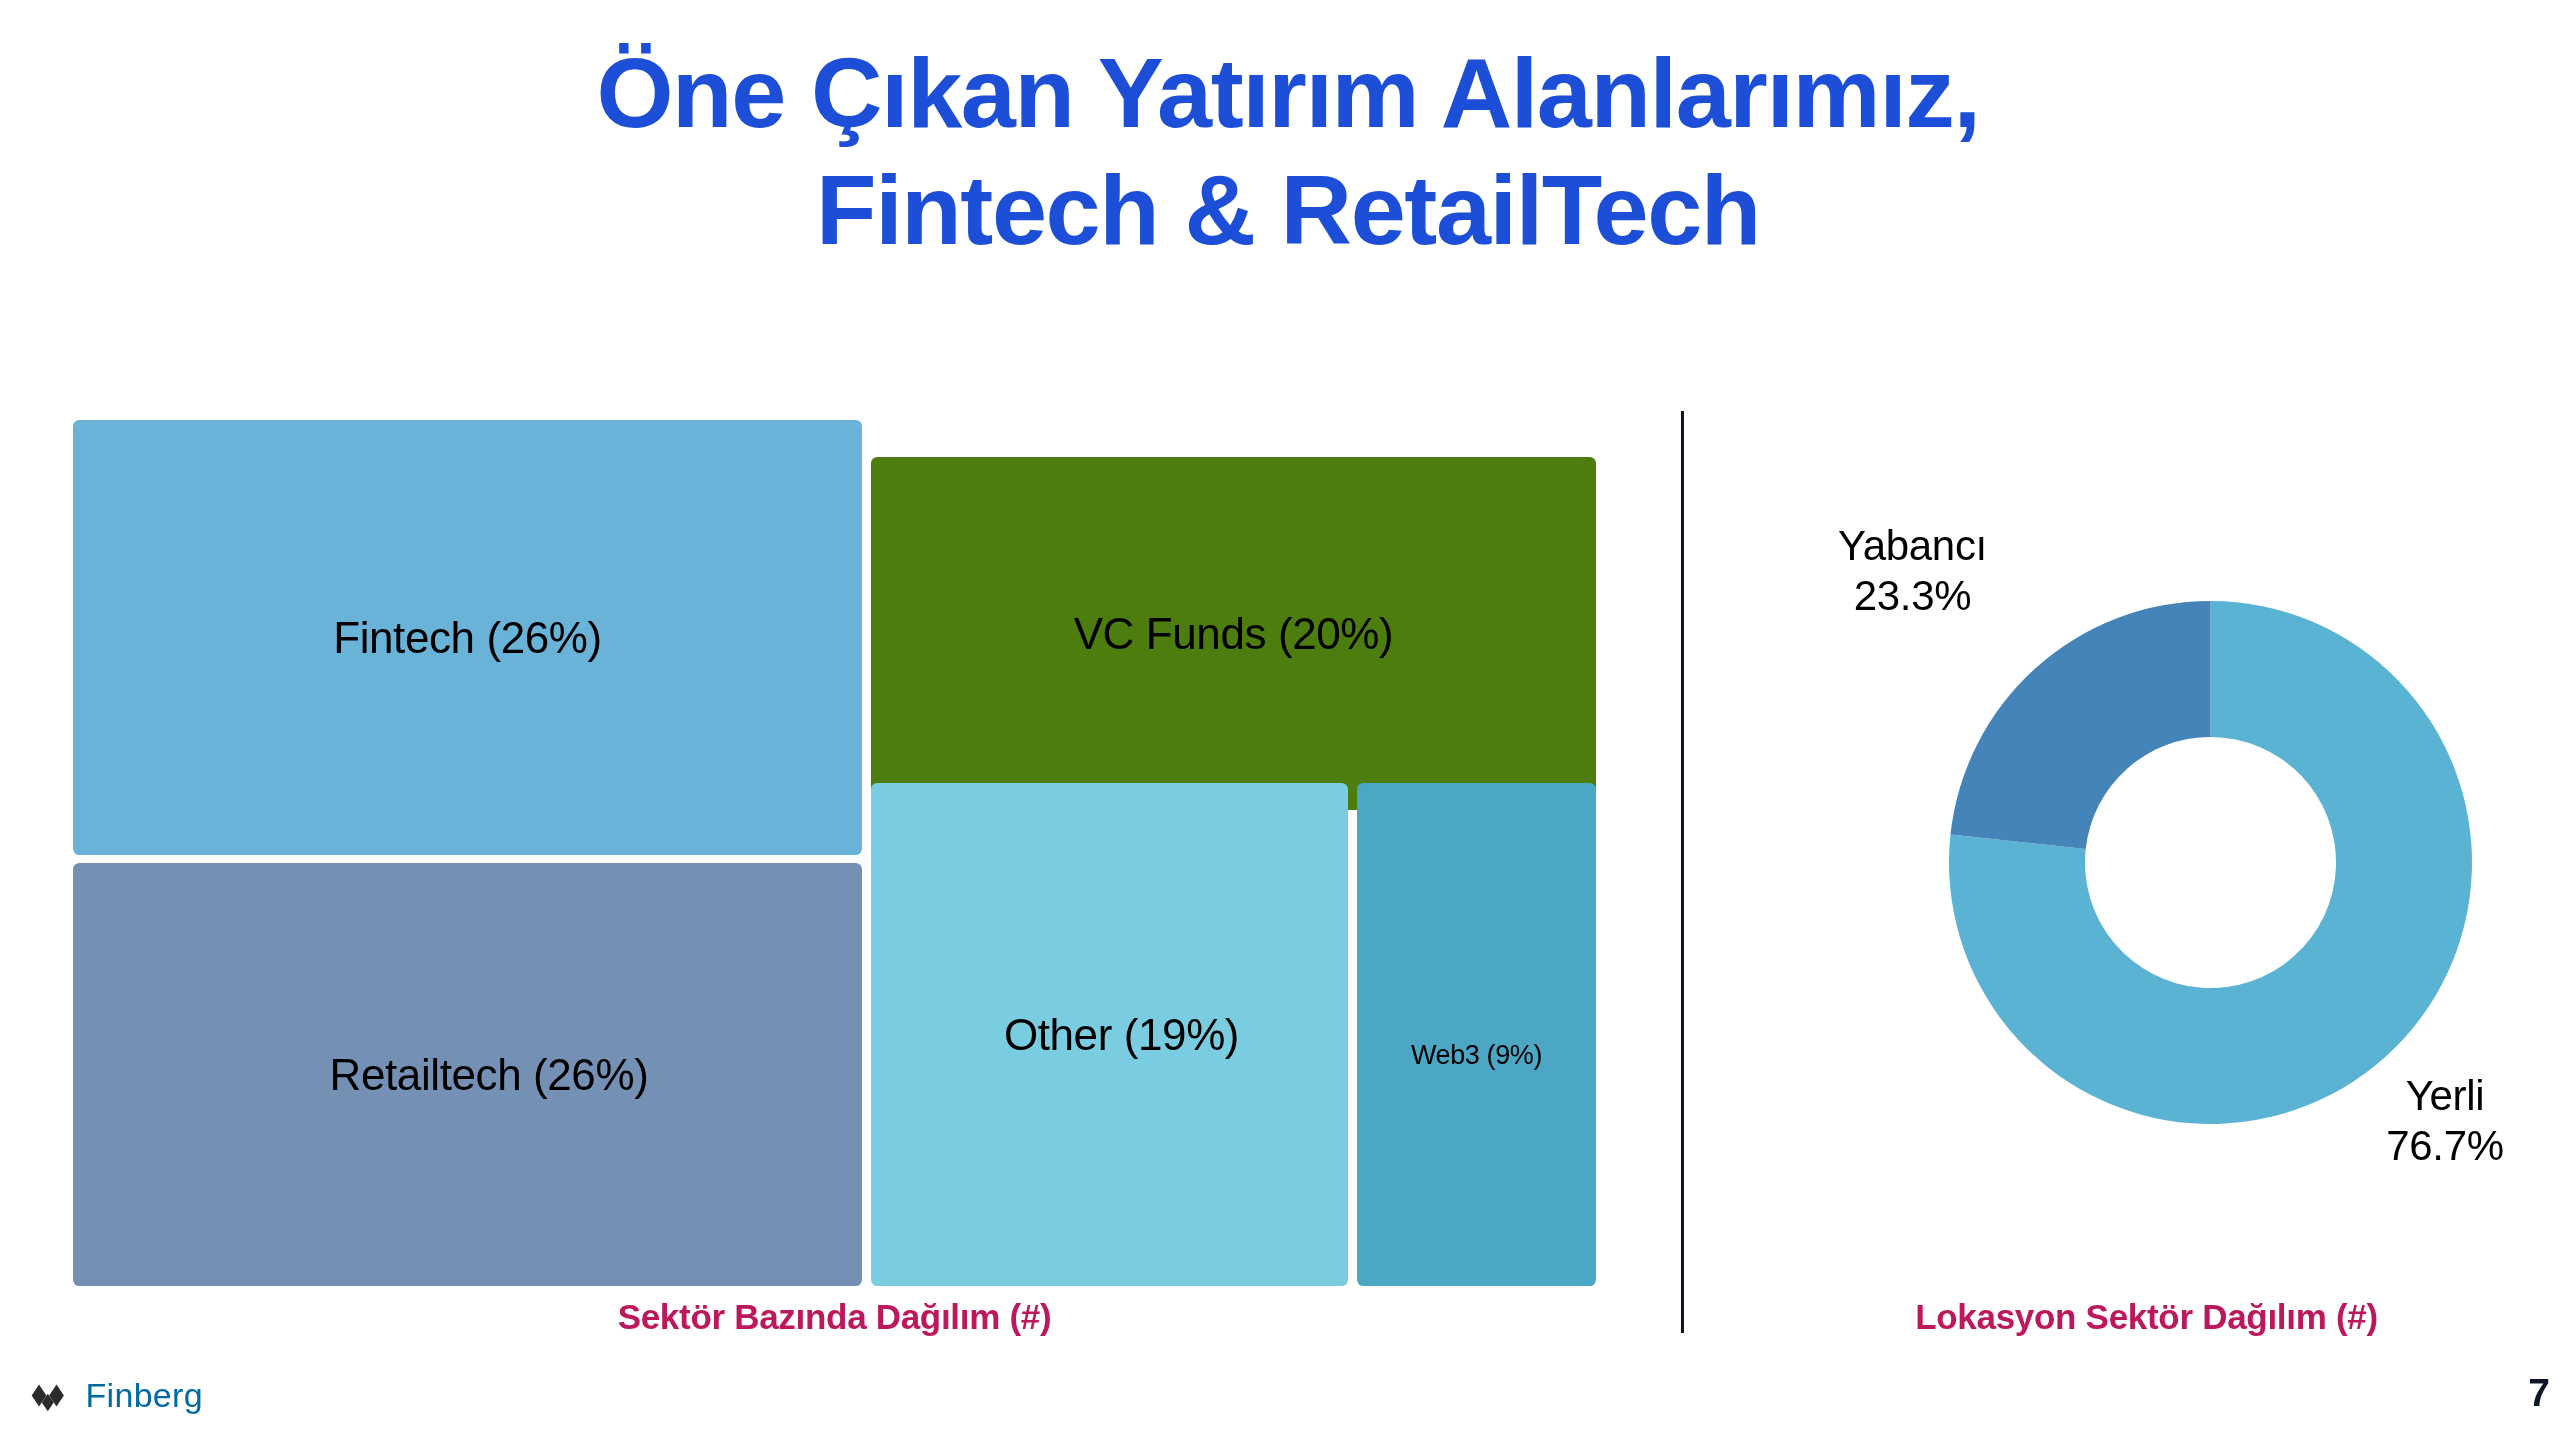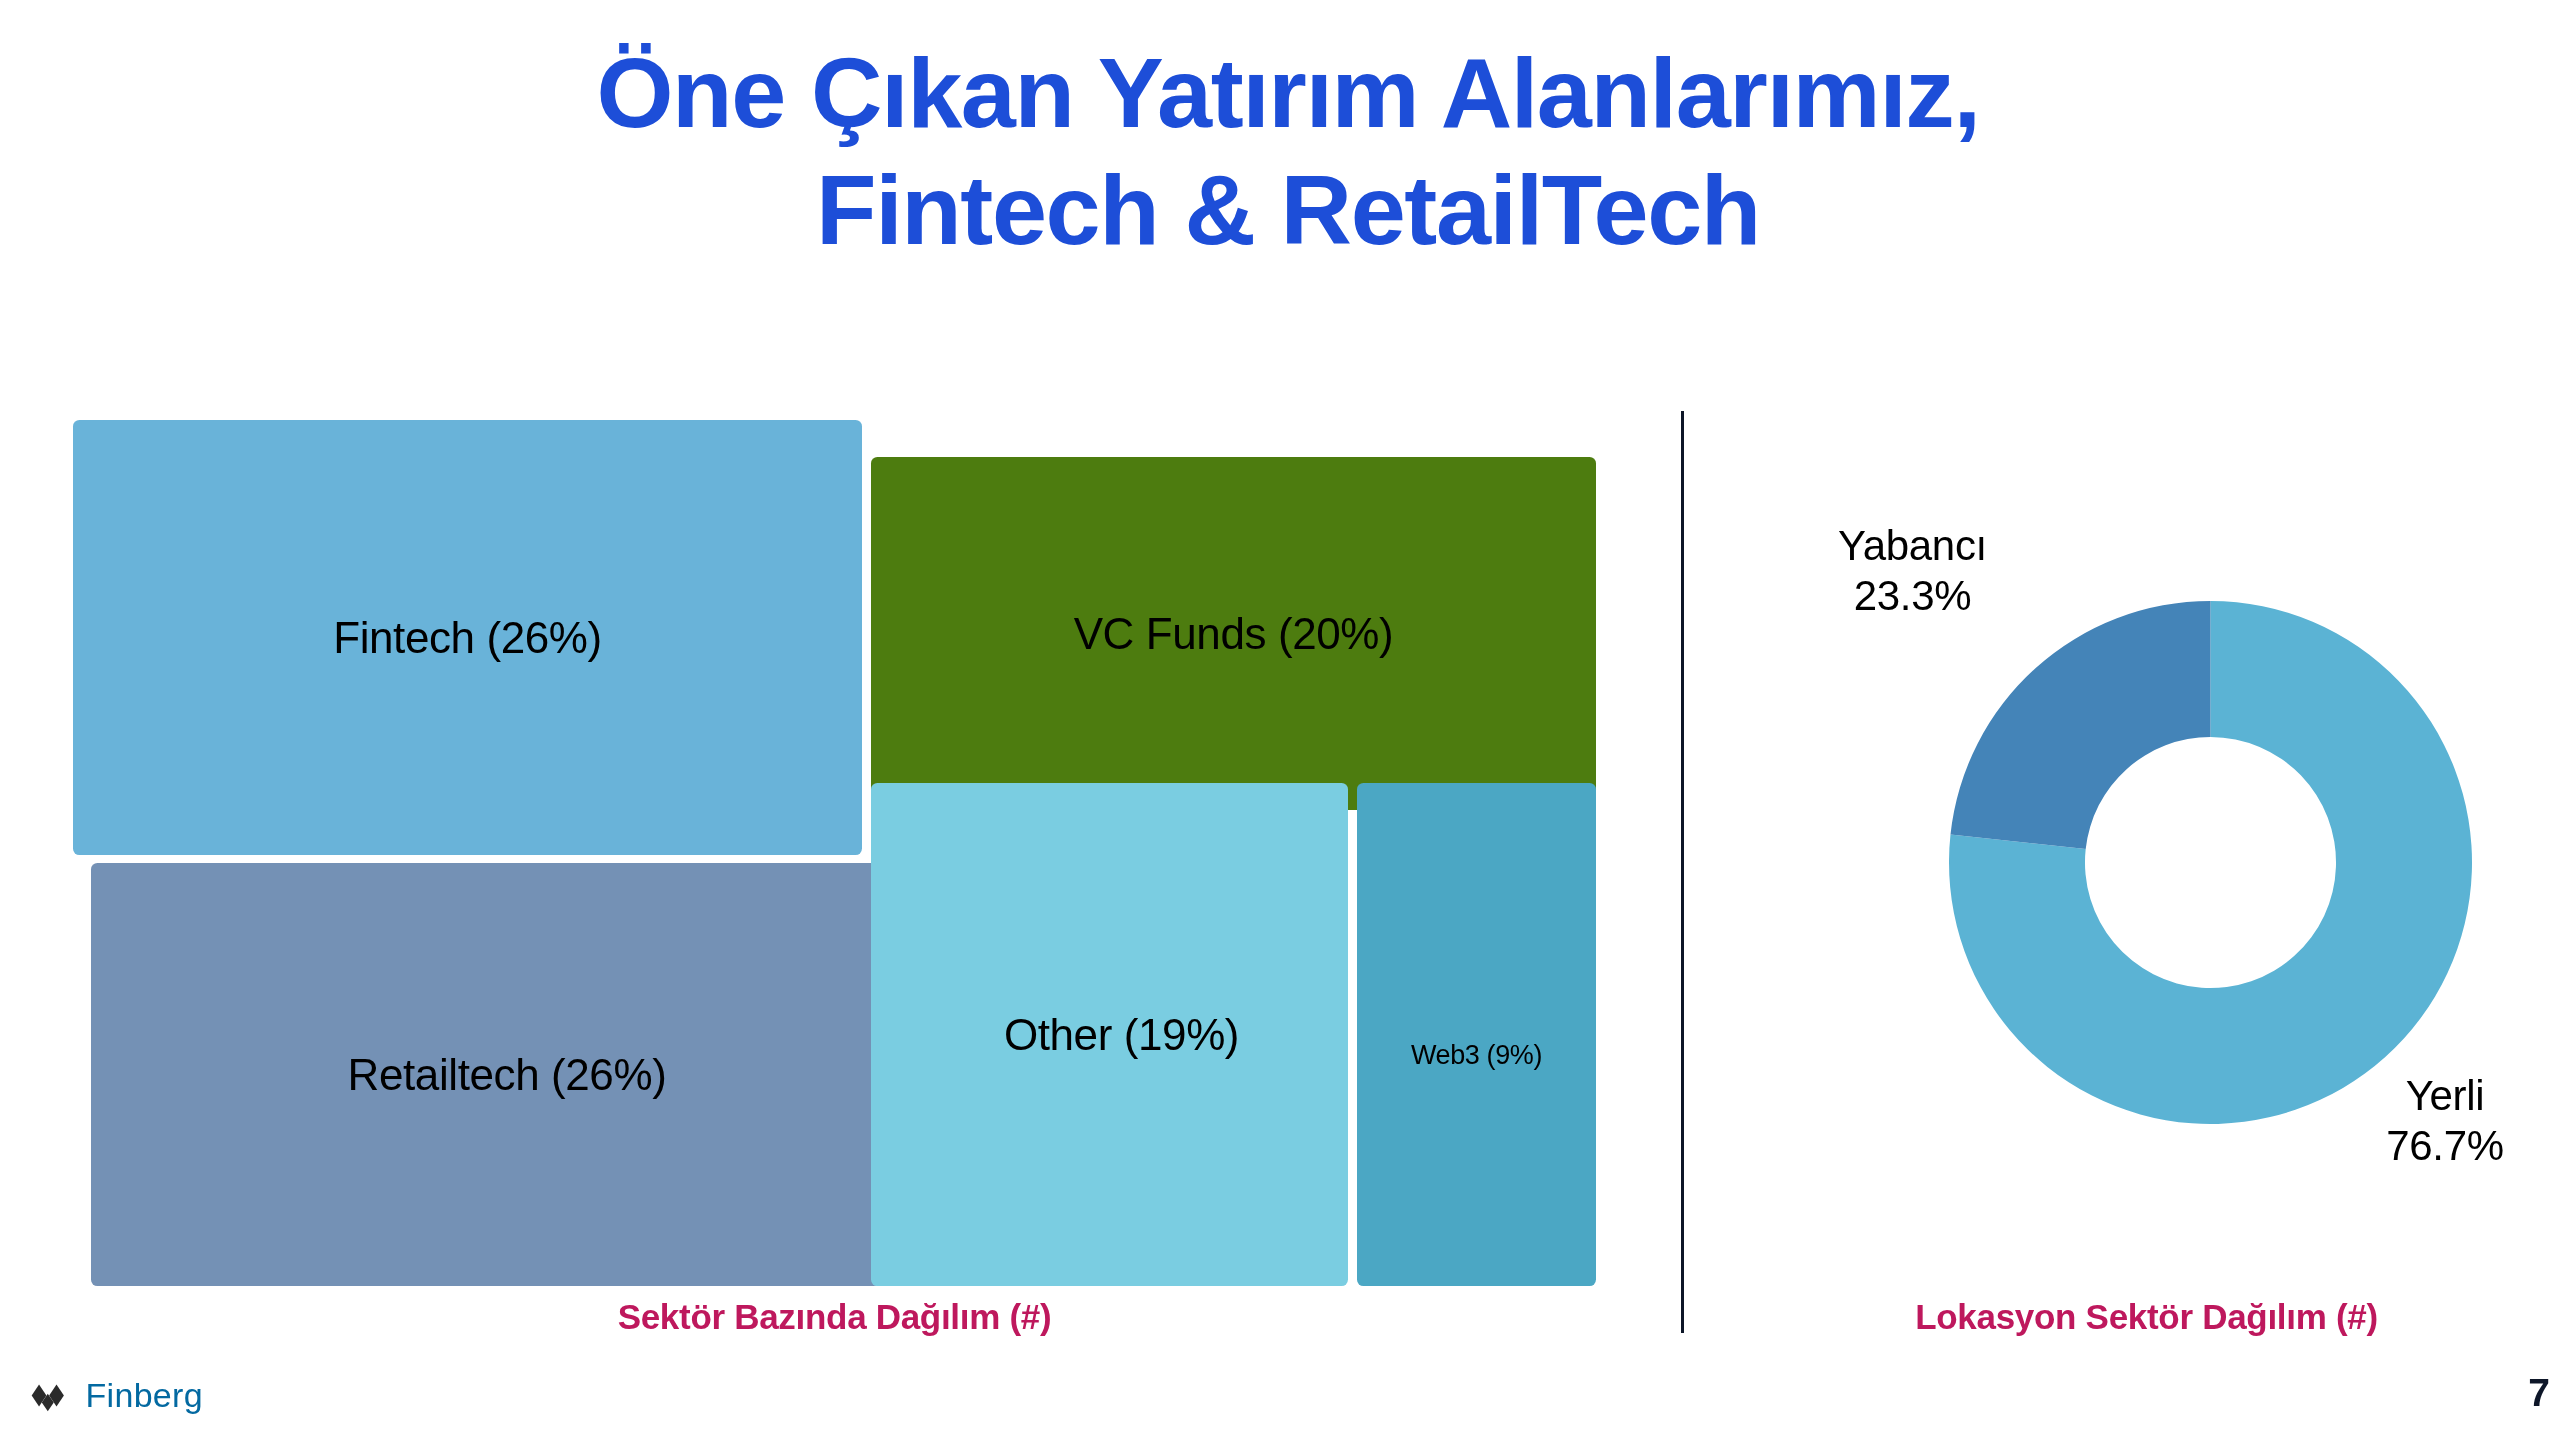--- a/index.html
+++ b/index.html
@@ -61,21 +61,21 @@
   .tm-label {
     font-size: 44px;
     font-weight: 400;
     color: #000000;
     letter-spacing: -0.4px;
     text-align: center;
   }
   .tm-label.small { font-size: 27px; margin-top: 41px; }
 
   #tile-fintech    { left: 0px;    top: 0px;   width: 789px; height: 435px; }
-  #tile-retailtech { left: 18px;    top: 443px; width: 789px; height: 423px; padding-left: 43px; }
+  #tile-retailtech { left: 0px;    top: 443px; width: 789px; height: 423px; padding-left: 43px; }
   #tile-vcfunds    { left: 798px;  top: 0px;   width: 725px; height: 353px; }
   #tile-other      { left: 798px;  top: 363px; width: 477px; height: 503px; padding-left: 24px; }
   #tile-web3       { left: 1284px; top: 363px; width: 239px; height: 503px; }
 
   
   .chart-caption {
     position: absolute;
     font-size: 35px;
     font-weight: 700;
     color: #be185d;

